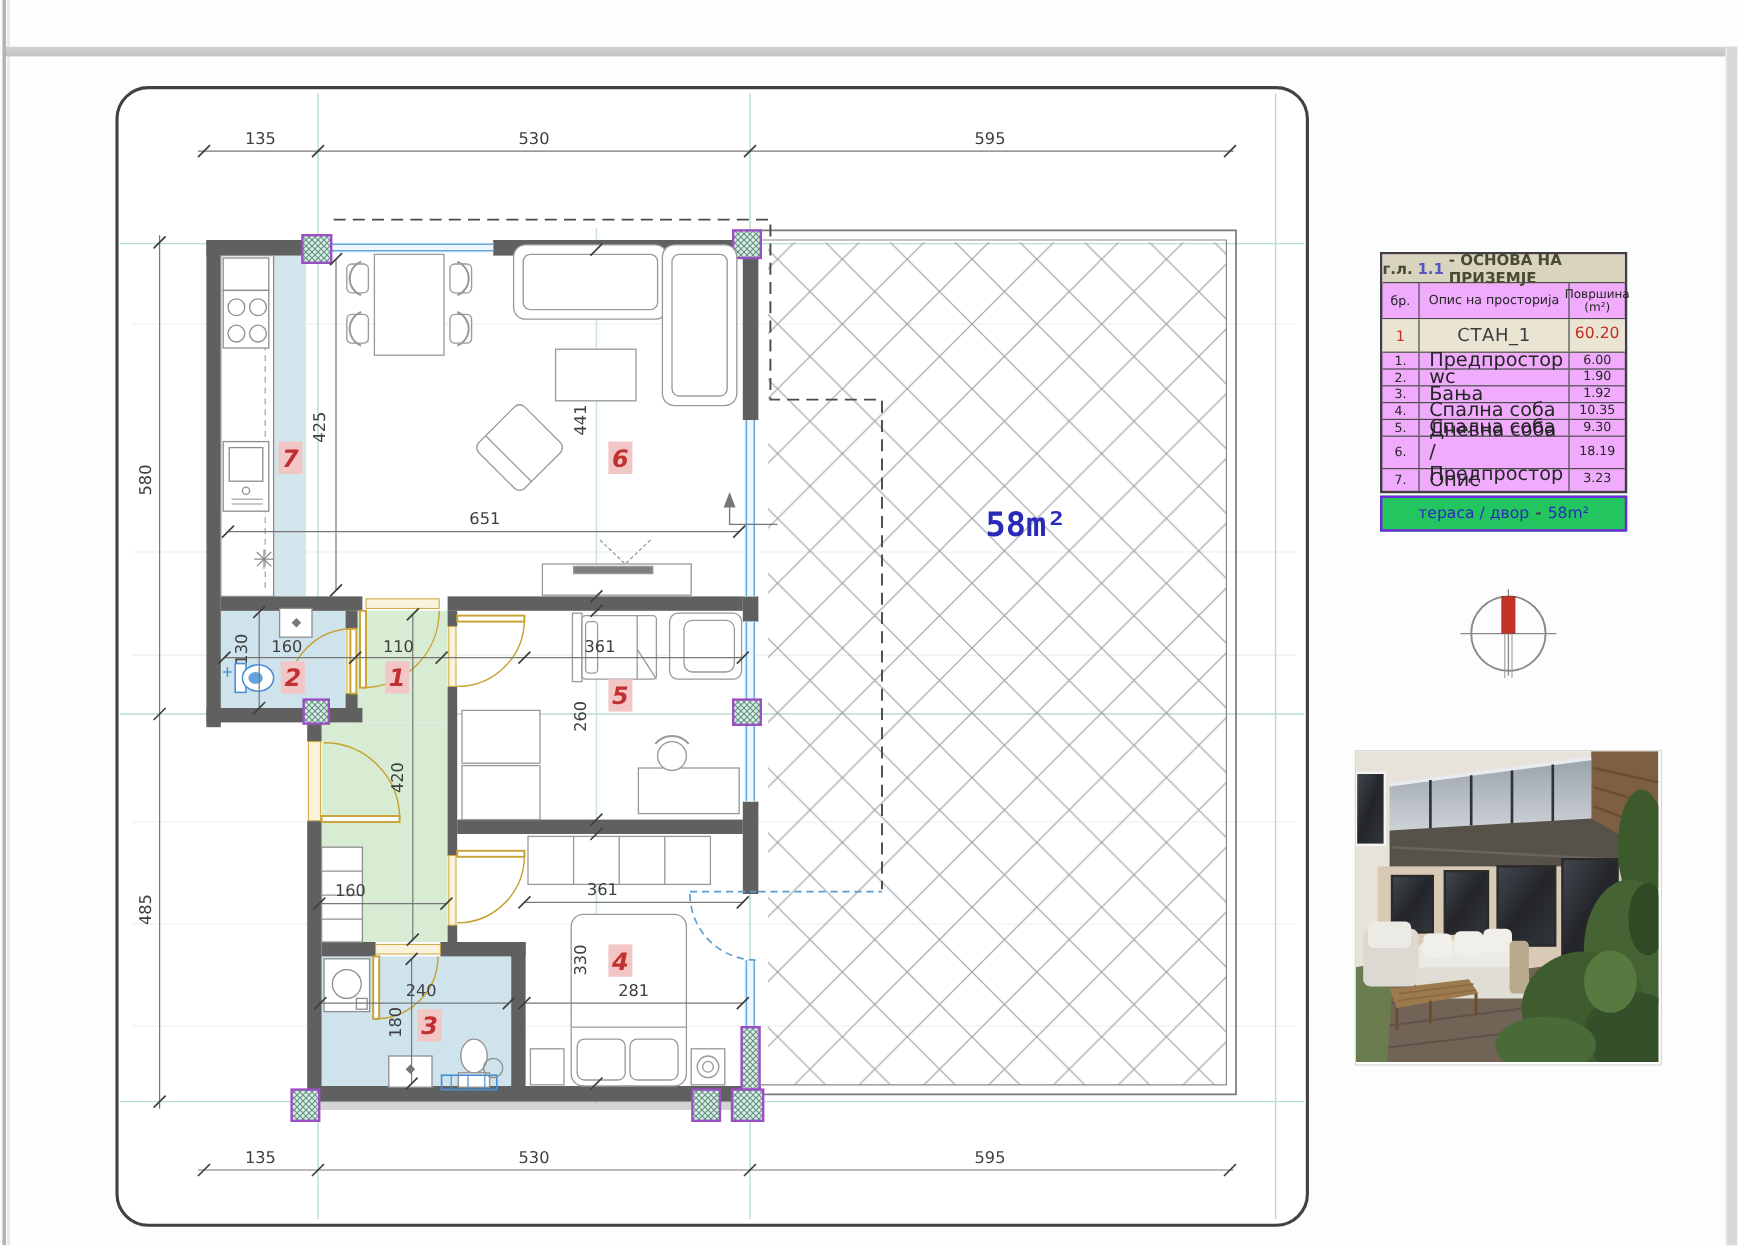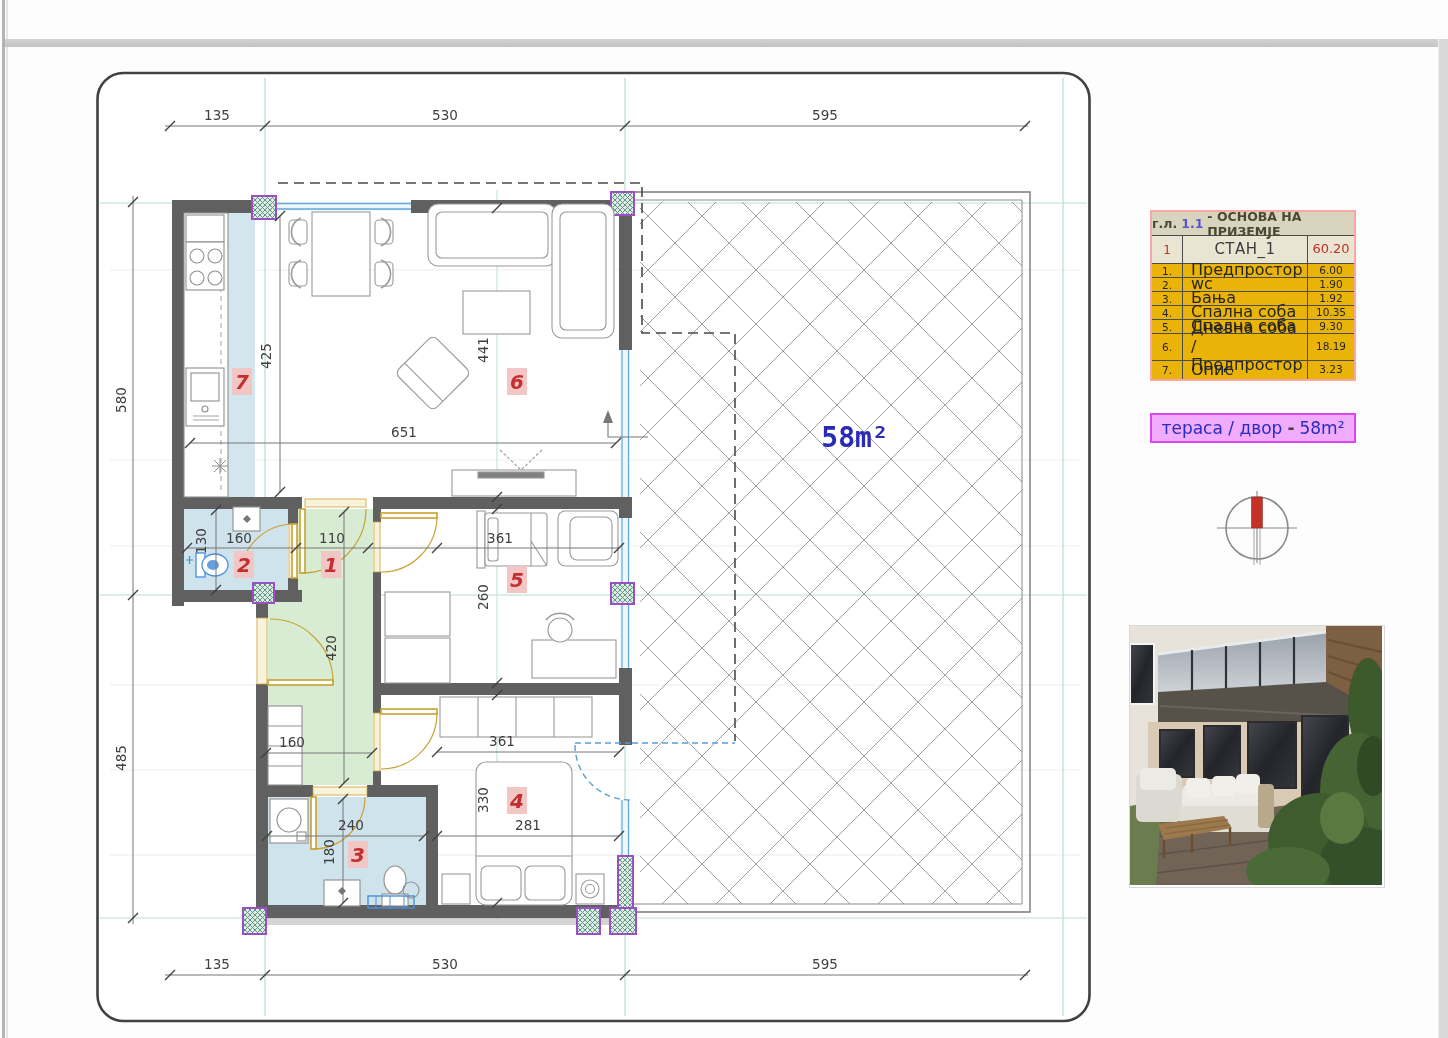--- a/index.html
+++ b/index.html
@@ -5,41 +5,41 @@
   html,body{margin:0;padding:0;background:#fdfdfd;font-family:"DejaVu Sans",sans-serif;}
   #stage{position:relative;width:1448px;height:1038px;background:#fdfdfd;overflow:hidden;}
   .chrome{position:absolute;}
   #left-edge{left:2px;top:0;width:3px;height:100%;background:#b4b4b4;}
   #left-edge2{left:6px;top:0;width:2px;height:100%;background:#e4e4e4;}
   #top-band{left:5px;right:0;top:39px;height:8px;background:linear-gradient(#d2d2d2,#c3c3c3);}
   #right-band{right:0;top:39px;bottom:0;width:9px;background:#d8d8d8;border-left:1px solid #efefef;}
   #plan-svg{position:absolute;left:0;top:0;}
 
   
-  .sheet-table{position:absolute;left:1150px;top:210px;width:202px;border:2px solid #fca5a5;background:#eab308;color:#262626;}
+  .sheet-table{position:absolute;left:1150px;top:210px;width:202px;border:2px solid #404040;background:#f0abfc;color:#262626;}
   .tbl-header{height:23px;background:#d8d4bd;border-bottom:1px solid #4c4c4c;display:flex;align-items:center;justify-content:center;gap:4px;font-size:12.5px;font-weight:bold;color:#4a4a32;}
   .tbl-header .sheetno{color:#5656c8;}
   .trow{display:flex;border-bottom:1px solid #4c4c4c;align-items:stretch;}
   .trow:last-child{border-bottom:none;}
   .c-no{width:30px;border-right:1px solid #4c4c4c;display:flex;align-items:center;justify-content:center;font-size:10.5px;flex:none;}
   .c-desc{flex:1;border-right:1px solid #4c4c4c;display:flex;align-items:center;padding-left:8px;font-size:16px;white-space:pre-line;line-height:1.15;}
   .c-area{width:46px;display:flex;align-items:center;justify-content:center;font-size:10.5px;flex:none;text-align:center;flex-direction:column;line-height:1.1;}
   .colhead{height:29px;}
   .colhead .c-desc{justify-content:center;padding-left:0;font-size:10.5px;}
   .colhead .c-area{font-size:10px;}
   .aptrow{height:27px;background:#e9e5d2;}
   .aptrow .c-no{color:#c03028;font-size:12px;}
   .aptrow .c-desc{font-size:15px;justify-content:center;padding-left:0;letter-spacing:.5px;color:#3c3c3c;text-align:center;}
   .aptrow .c-area{color:#c03028;font-size:13px;font-weight:500;}
   .rrow{height:13px;}
   .rrow6{height:26px;}
   .rrow7{height:18px;}
 
   
-  .terrace-box{position:absolute;left:1150px;top:413px;width:202px;height:26px;border:2px solid #d946ef;background:#f0abfc;display:flex;align-items:center;justify-content:center;gap:5px;font-size:17px;color:#2b2bbd;}
+  .terrace-box{position:absolute;left:1150px;top:413px;width:202px;height:26px;border:2px solid #6d28d9;background:#22c55e;display:flex;align-items:center;justify-content:center;gap:5px;font-size:13px;color:#2b2bbd;}
   .terrace-box .sep{color:#444;font-weight:bold;}
 
   #compass{position:absolute;left:1207px;top:477px;}
   #photo{position:absolute;left:1129px;top:625px;width:254px;height:261px;background:#fff;border:1px solid #d8d8d8;padding:0;}
 </style>
 </head>
 <body>
 
 <div id="stage">
 
@@ -336,20 +336,28 @@
       <text x="528" y="830">281</text>
       <text x="488" y="800" transform="rotate(-90 488 800)">330</text>
     </g>
   </svg>
 
   <div class="sheet-table">
     <div class="tbl-header">
       <span>г.л.</span>
       <span class="sheetno">1.1</span>
       <span>- ОСНОВА НА ПРИЗЕМЈЕ</span>
+    </div>
+    <div class="trow colhead">
+      <div class="c-no">бр.</div>
+      <div class="c-desc">Опис на просторија</div>
+      <div class="c-area">
+        <span>Површина</span>
+        <span>(m²)</span>
+      </div>
     </div>
     <div class="trow aptrow">
       <div class="c-no">1</div>
       <div class="c-desc">СТАН_1</div>
       <div class="c-area">60.20</div>
     </div>
     <div class="trow rrow">
       <div class="c-no">1.</div>
       <div class="c-desc">Предпростор</div>
       <div class="c-area">6.00</div>

